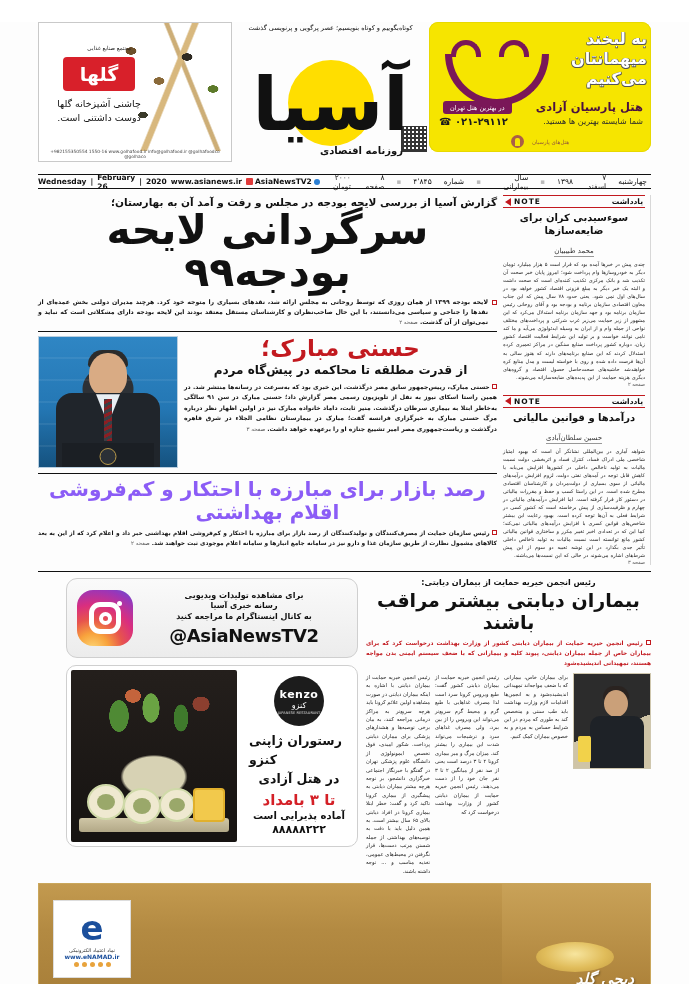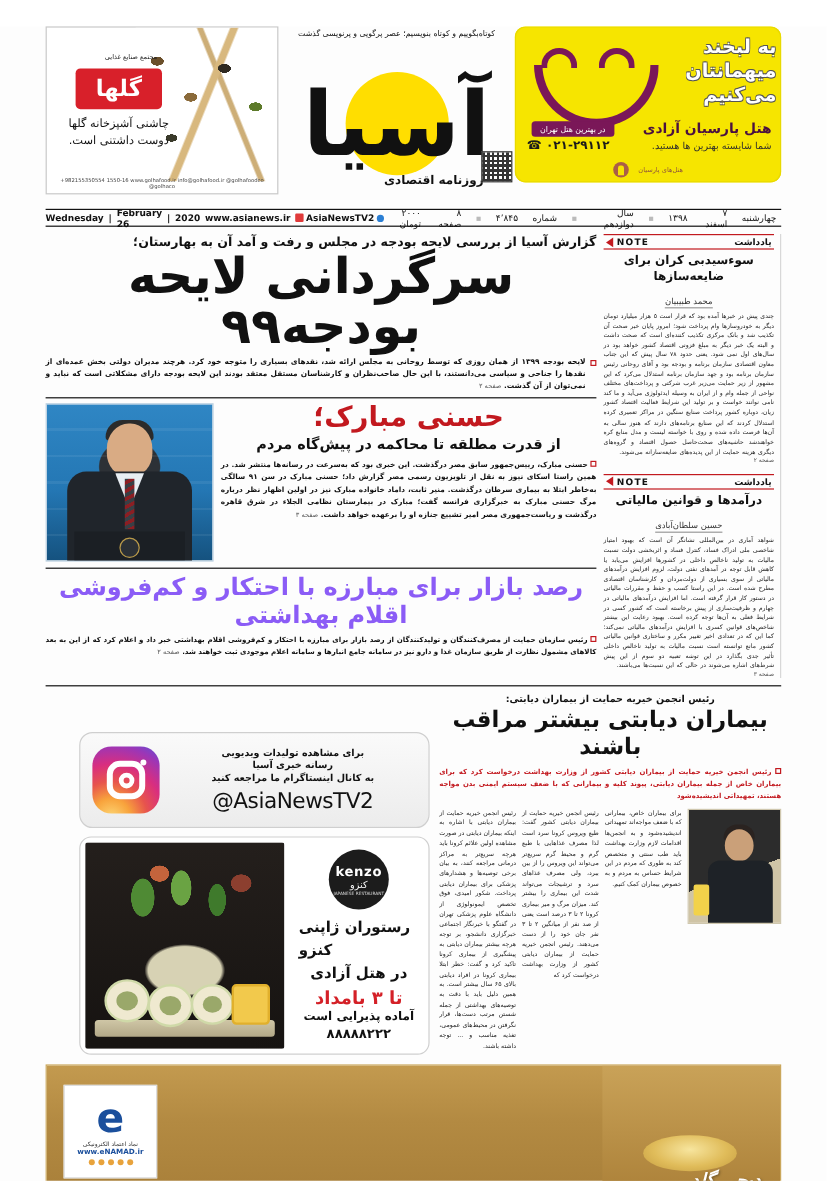--- a/index.html
+++ b/index.html
@@ -364,21 +364,21 @@
 
   
   .lower {
     display: flex; gap: 8px;
     margin: 6px 38px 0 38px;
     border-top: 1.4px solid #111;
     padding-top: 6px;
     direction: rtl;
   }
   .lower-right { flex: 1 1 auto; }
-  .lower-left { width: 320px; flex: none; margin-top: 32px; }
+  .lower-left { width: 320px; flex: none; }
 
   
   .diab-kicker {
     font-size: 8px; font-weight: bold; text-align: center; color: #111;
     margin-bottom: 2px;
   }
   .diab-title {
     font-size: 19px; font-weight: bold; text-align: center;
     color: #111; margin-bottom: 4px;
   }
@@ -418,21 +418,21 @@
   .insta-inner {
     width: 32px; height: 32px; border: 5px solid #fff; border-radius: 11px;
     display: flex; align-items: center; justify-content: center;
   }
   .insta-dot-in { width: 13px; height: 13px; border: 4.5px solid #fff; border-radius: 50%; }
   .insta-dot-tr { position: absolute; right: 11px; top: 11px; width: 5px; height: 5px;
                   background: #fff; border-radius: 50%; }
   .insta-text { flex: 1 1 auto; text-align: center; }
   .insta-line { font-size: 8px; font-weight: bold; color: #111; line-height: 1.35; }
   .insta-handle {
-    font-size: 18px; font-weight: normal; color: #111;
+    font-size: 18px; font-weight: bold; color: #111;
     direction: ltr; margin-top: 2px; letter-spacing: -.4px;
   }
 
   
   .kenzo-ad {
     width: 292px; height: 182px;
     border: 1px solid #cfcfcf; border-radius: 10px;
     background: #fff; display: flex; overflow: hidden;
   }
   .kenzo-img {
@@ -598,21 +598,21 @@
       <div class="golha-footer">+982155350554   1550-16   www.golhafood.ir   info@golhafood.ir   @golhafoodco   @golhaco</div>
     </div>
   </div>
 
   <div class="datebar">
     <div class="right-group">
       <span>چهارشنبه</span>
       <span>۷ اسفند</span>
       <span>۱۳۹۸</span>
       <span class="sep">▪</span>
-      <span>سال دوازدهم</span>
+      <span>سال بیمارانی</span>
       <span class="sep">▪</span>
       <span>شماره</span>
       <span>۴٬۸۴۵</span>
       <span class="sep">▪</span>
       <span>۸ صفحه</span>
       <span>۲۰۰۰ تومان</span>
     </div>
     <div class="spacer"></div>
     <div class="left-group">
       <span>Wednesday</span>

